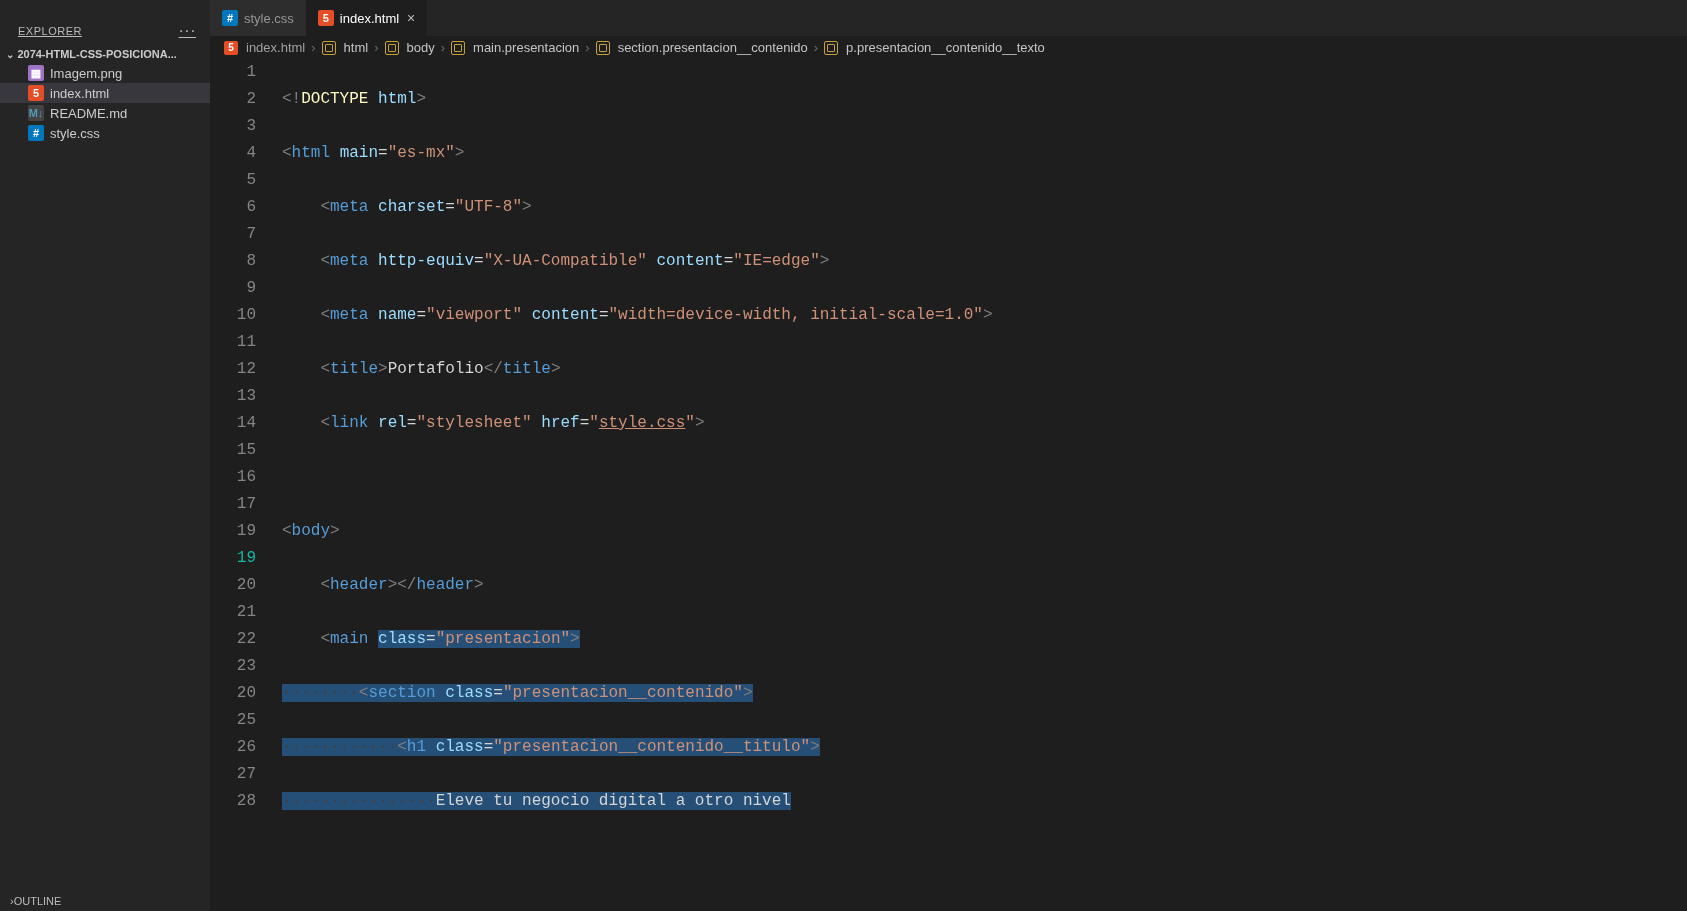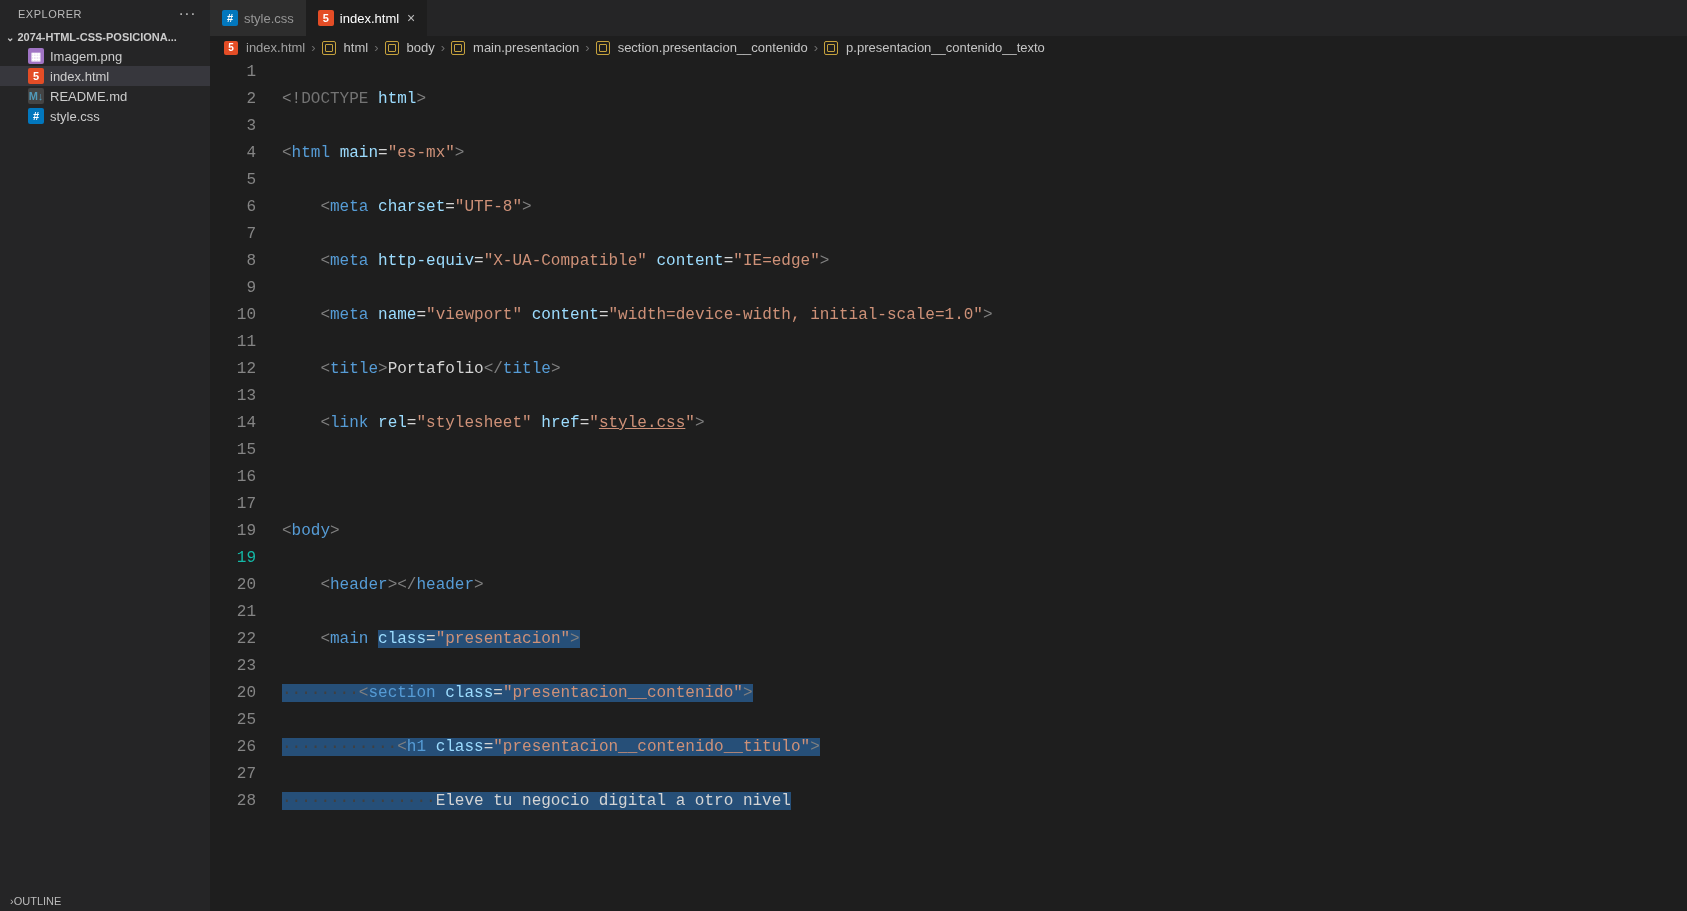--- a/index.html
+++ b/index.html
@@ -7,21 +7,21 @@
   background:#1e1e1e;
   font-family:"Segoe UI",ui-sans-serif,sans-serif;
   font-size:13px;
   color:#cccccc;
   width:1687px; height:911px;
   overflow:hidden;
   display:flex;
 }
 
 .sidebar{width:210px;background:#252526;display:flex;flex-direction:column;}
-.explorer-hdr{display:flex;align-items:center;justify-content:space-between;padding:6px 14px 6px 18px;color:#bbbbbb;font-size:11px;letter-spacing:.5px;}
+.explorer-hdr{display:flex;align-items:center;justify-content:space-between;padding:23px 14px 6px 18px;color:#bbbbbb;font-size:11px;letter-spacing:.5px;text-decoration:underline;}
 .explorer-hdr .dots{font-size:16px;line-height:1;color:#bbbbbb;}
 .folder-hdr{display:flex;align-items:center;padding:3px 6px;font-size:11px;font-weight:700;color:#cccccc;}
 .folder-hdr .chevron{margin-right:3px;font-size:10px;}
 .tree-item{display:flex;align-items:center;padding:2px 0 2px 28px;font-size:13px;cursor:pointer;}
 .tree-item.selected{background:#37373d;}
 .tree-item .ico{width:16px;height:16px;margin-right:6px;display:flex;align-items:center;justify-content:center;font-size:11px;}
 .ico-img{background:#a074c4;color:#fff;font-weight:700;border-radius:2px;}
 .ico-html{background:#e44d26;color:#fff;font-weight:700;border-radius:2px;}
 .ico-md{background:#444;color:#519aba;font-weight:700;border-radius:2px;font-size:8px;}
 .ico-css{background:#0277bd;color:#fff;font-weight:700;border-radius:2px;}
@@ -48,21 +48,21 @@
 .gutter{width:68px;text-align:right;color:#858585;padding-right:22px;user-select:none;}
 .gutter div{height:27px;}
 .code{flex:1;white-space:pre;padding-left:4px;position:relative;}
 .codeline{height:27px;display:block;white-space:pre;}
 
 .tag{color:#569cd6;}
 .attr{color:#9cdcfe;}
 .str{color:#ce9178;}
 .pun{color:#808080;}
 .txt{color:#d4d4d4;}
-.doctype{color:#737373;}
+.doctype{color:#fef9c3;}
 .link{color:#ce9178;text-decoration:underline;}
 .ws{color:#404040;}
 
 .sel{background:#264f78;}
 .cursor-line-num{color:#14b8a6;}
 </style>
 </head>
 <body>
 
 <div class="sidebar">

